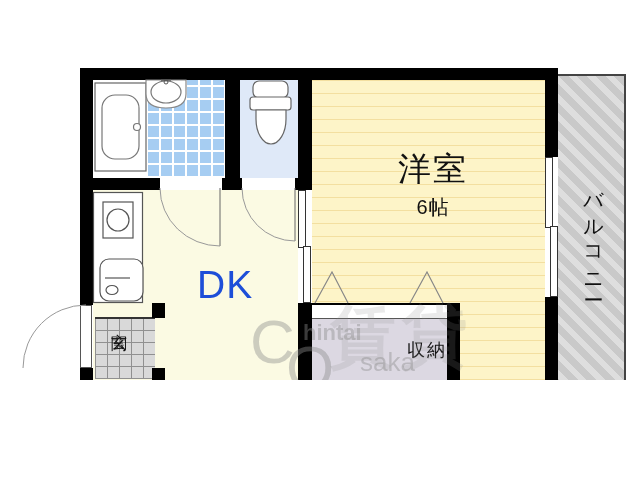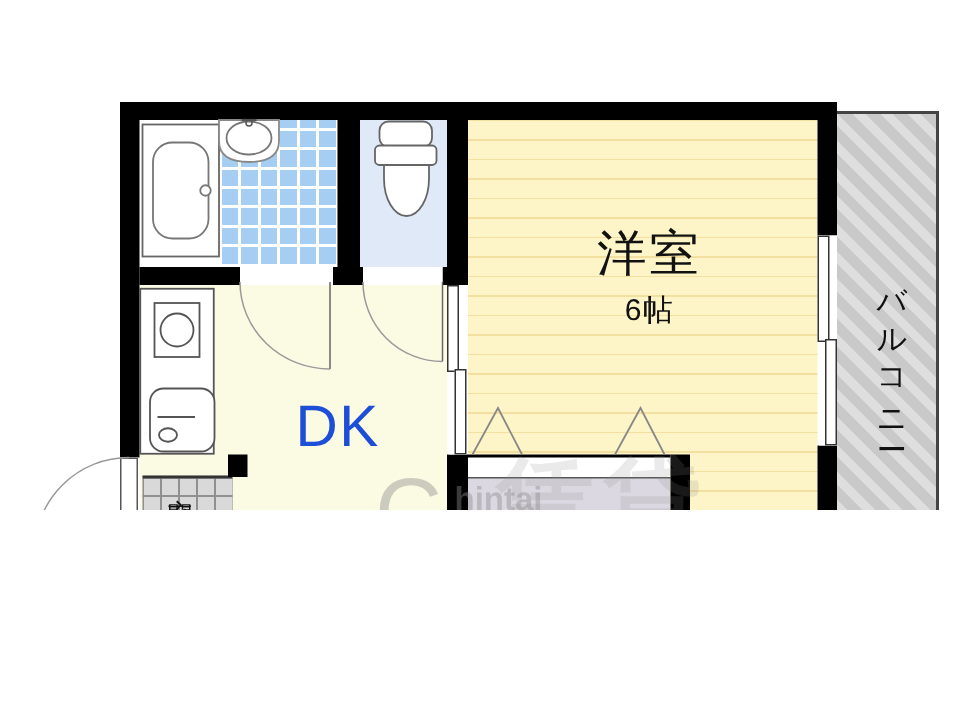--- a/index.html
+++ b/index.html
@@ -1,17 +1,17 @@
 <!DOCTYPE html>
 <html><head>
 <meta charset="utf-8">
 <style>
   html,body{margin:0;padding:0;background:#ffffff;}
   body{font-family:"Liberation Sans","DejaVu Sans",sans-serif;}
-  #plan{position:relative;width:640px;height:340px;background:#ffffff;overflow:hidden;}
+  #plan{position:relative;width:640px;height:380px;background:#ffffff;overflow:hidden;}
   #plan *{box-sizing:border-box;}
   .wall{position:absolute;background:#000000;z-index:2;}
   .floor{position:absolute;z-index:1;}
   .opening{position:absolute;z-index:3;}
   svg.overlay{position:absolute;left:0;top:0;width:640px;height:480px;z-index:4;pointer-events:none;}
   .label{position:absolute;z-index:5;color:#111;pointer-events:none;}
 
   
   .bath-floor{left:93px;top:80px;width:132px;height:98px;background:#ffffff;}
   .tile-floor{left:146px;top:80px;width:79px;height:98px;background-color:#a6cdf2;

